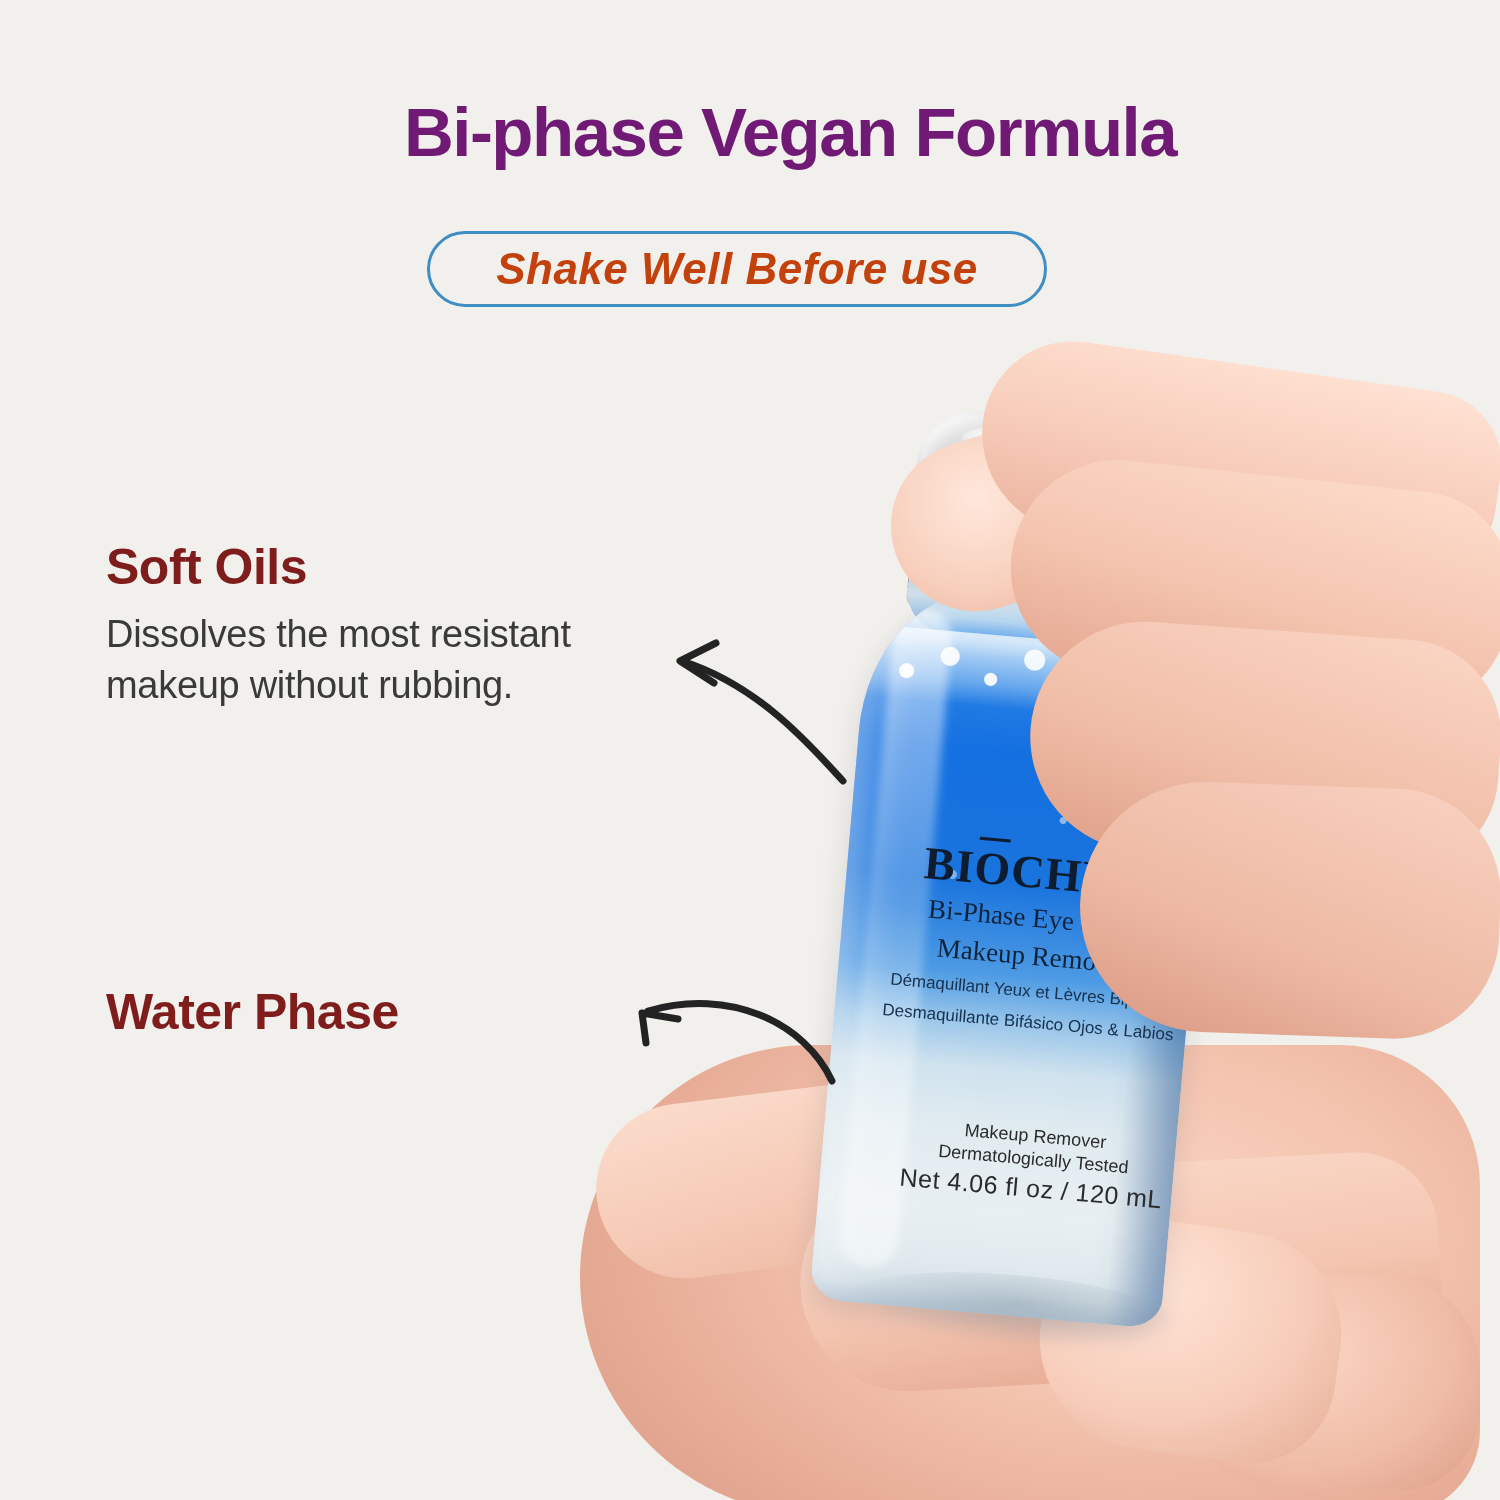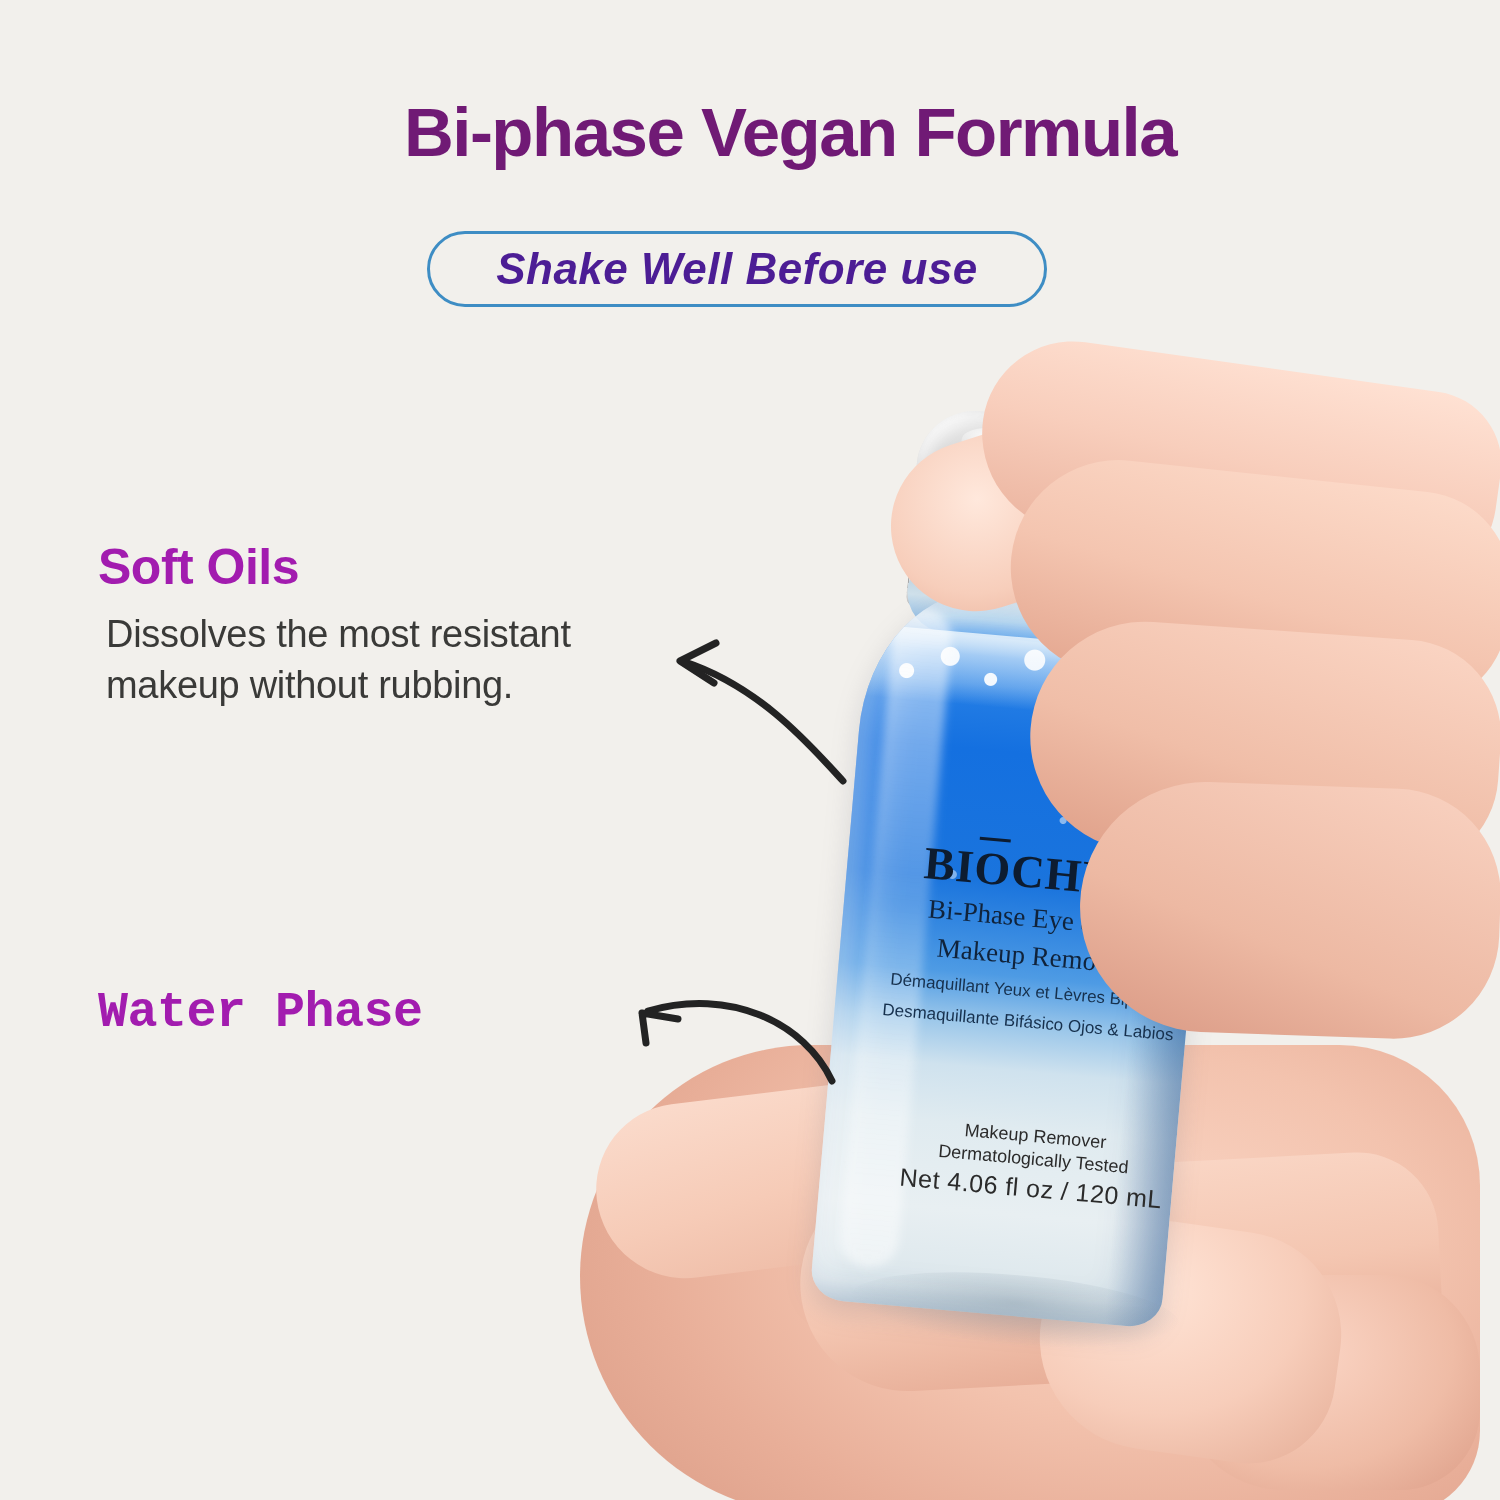--- a/index.html
+++ b/index.html
@@ -43,34 +43,34 @@
     border-radius: 40px;
     display: flex;
     align-items: center;
     justify-content: center;
     background: transparent;
   }
   .badge-text {
     font-size: 44px;
     font-style: italic;
     font-weight: bold;
-    color: #4c1d95;
+    color: #c2410c;
     letter-spacing: 0.5px;
   }
 
   
   .feature { position: absolute; left: 98px; width: 560px; }
   .feature-1 { top: 540px; }
-  .feature-2 { top: 985px; font-family: Liberation Mono, monospace; }
+  .feature-2 { top: 985px; }
   .feature-title {
     font-size: 50px;
     font-weight: bold;
-    color: #a21caf;
+    color: #7f1d1d;
     letter-spacing: -0.5px;
-    margin: 0 0 14px 0;
+    margin: 0 0 14px 8px;
     line-height: 1.1;
   }
   .feature-desc {
     font-size: 38px;
     color: #3A3A38;
     line-height: 1.33;
     margin: 8px;
     letter-spacing: -0.3px;
   }
 

